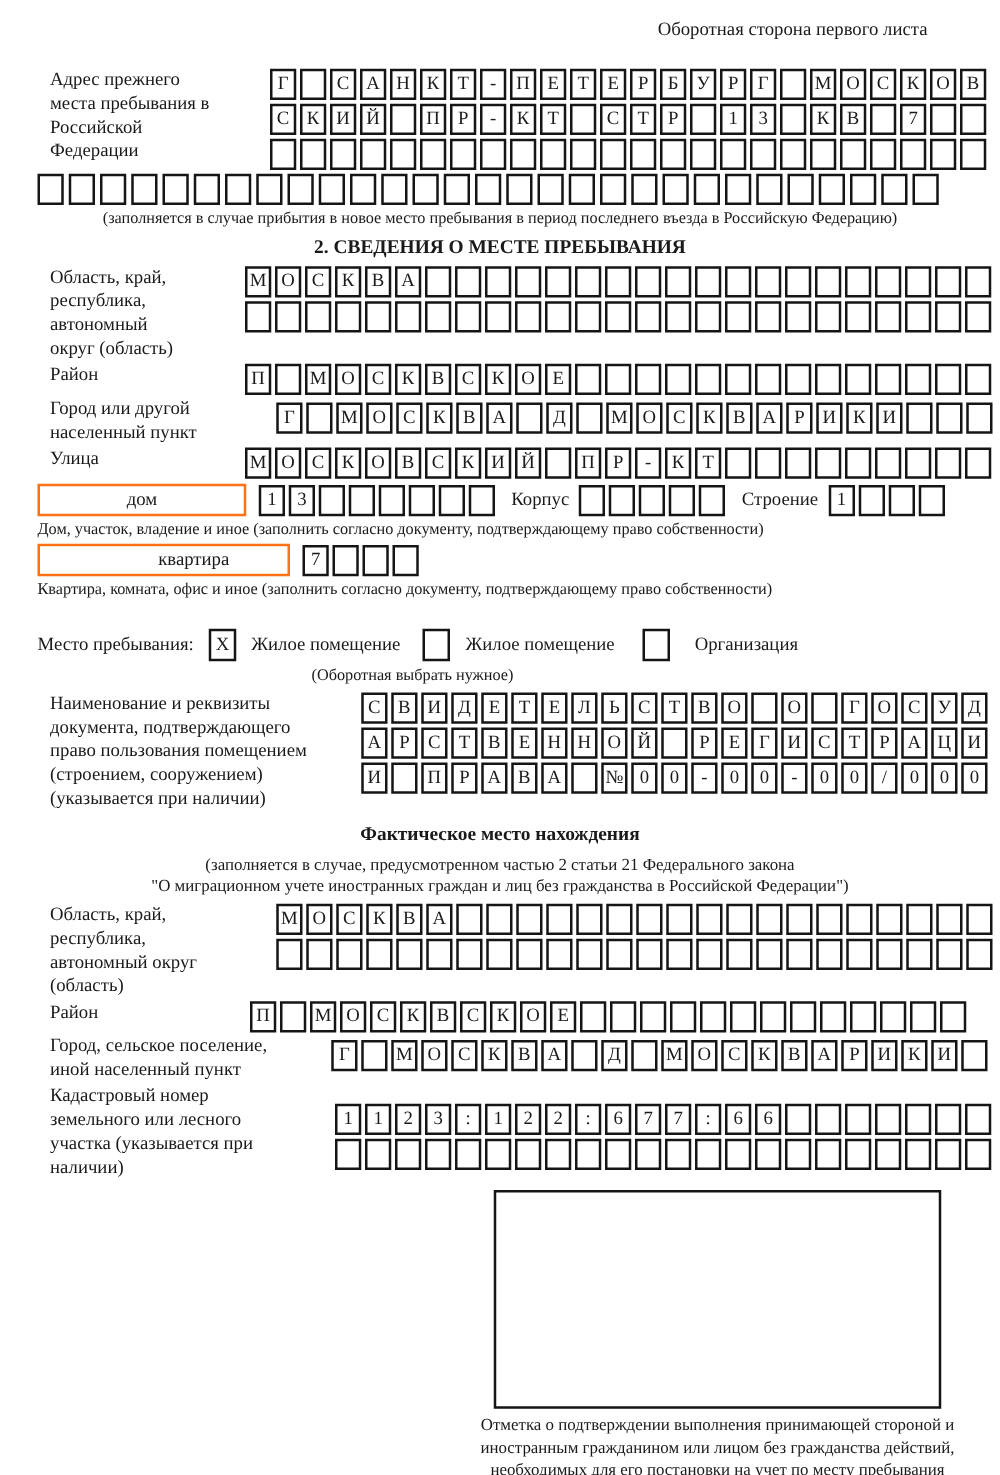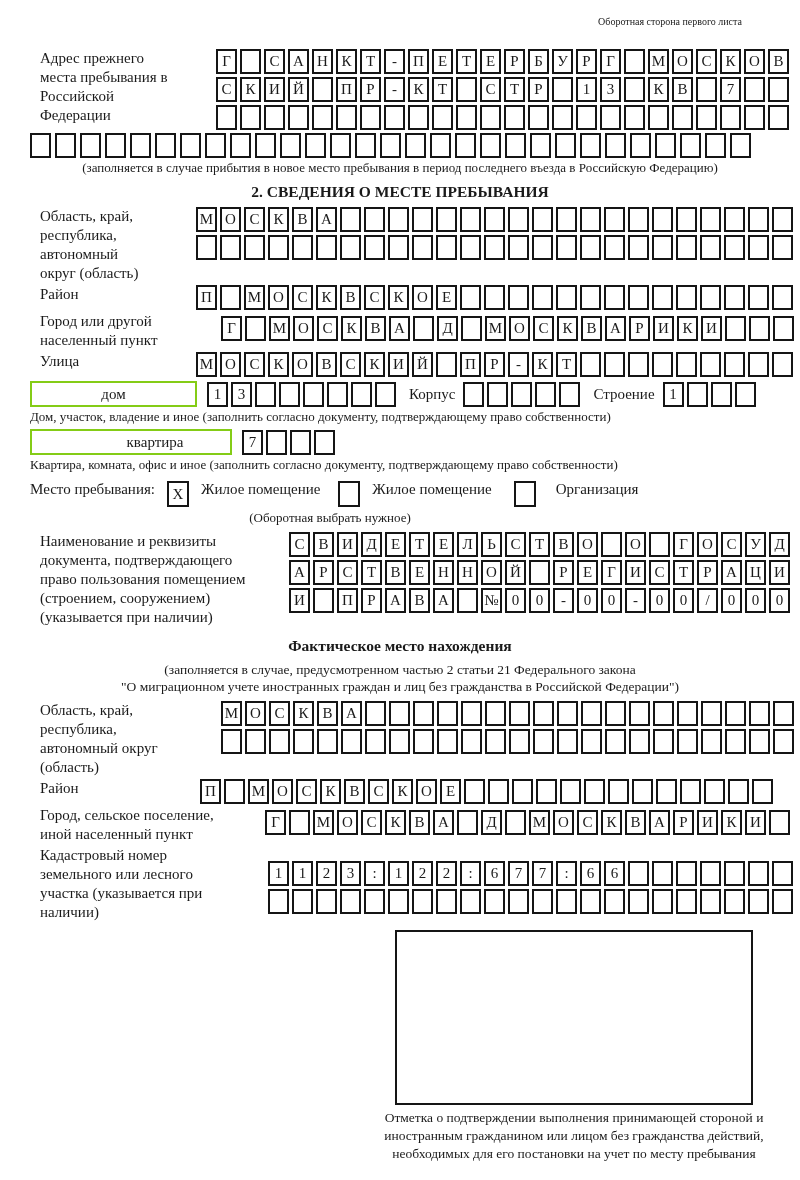--- a/index.html
+++ b/index.html
@@ -2,21 +2,21 @@
 <html><head>
 <meta charset="utf-8">
 <style>
   * { margin:0; padding:0; box-sizing:border-box; }
   html,body { background:#fff; }
   body {
     width:800px; height:1180px; overflow:hidden;
     font-family:"Liberation Serif","DejaVu Serif",serif;
     color:#1a1a1a; padding:16px 30px 0 30px; position:relative;
   }
-  .header-note { text-align:right; font-size:10px; padding-right:28px; margin-bottom:22px; }
+  .header-note { text-align:right; font-size:15px; padding-right:28px; margin-bottom:22px; }
 
   .block { display:flex; align-items:flex-start;gap:40px; }
   .lbl { font-size:15px; line-height:19px; padding-left:10px; flex:0 0 auto; }
   .w146{width:146px;} .w126{width:126px;} .w151{width:151px;} .w219{width:219px;}
   .w130{width:130px;} .w195{width:195px;} .w198{width:198px;}
 
   .cellrow { display:flex; flex-wrap:nowrap; }
   .rows .cellrow { margin-bottom:3px; }
   .cell {
     flex:0 0 21px; width:21px; height:25px; border:2px solid #151515;
@@ -25,28 +25,28 @@
   }
   .fullrow .cell { margin-right:4px; }
   .mt4 { margin-top:4px; }
 
   .caption { font-size:13px; line-height:16px; }
   .center { text-align:center; }
   .sec-title { text-align:center; font-weight:bold; font-size:15.5px; margin:7px 0 6px 0; }
 
   .house-row { display:flex; align-items:center; margin-top:4px; }
   .widebox {
-    height:26px; border:2px solid #84cc16; display:flex; align-items:center;
+    height:26px; border:2px solid #f97316; display:flex; align-items:center;
     justify-content:center; font-size:15px; background:#fff;
   }
   .dom-box { width:167px; margin-right:10px; }
   .kv-box  { width:202px; margin-right:10px;padding-left:48px; }
   .inline-lbl { font-size:15px; margin:0 8px 0 10px; }
 
-  .stay-row { display:flex; align-items:flex-start; margin-top:8px; font-size:15px; }
+  .stay-row { display:flex; align-items:center; margin-top:24px; font-size:15px; }
   .checkbox {
     width:22px; height:26px; border:2px solid #151515; display:flex;
     align-items:center; justify-content:center; font-size:15px; margin:0 12px 0 12px;
   }
   .stay-note { font-size:13px; margin:3px 0 6px 150px; width:300px; text-align:center; }
 
   .fact-cap { font-size:13.5px; line-height:17px; text-align:center; }
 
   .cad-rows { margin-top:15px; }
 

